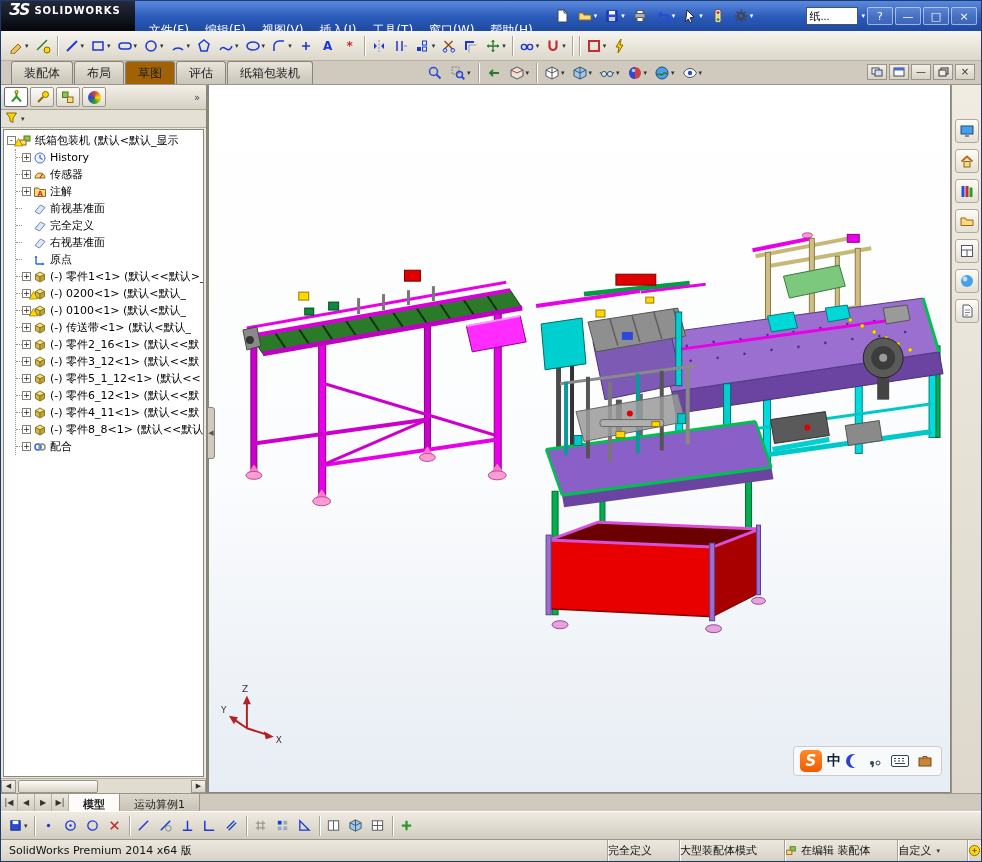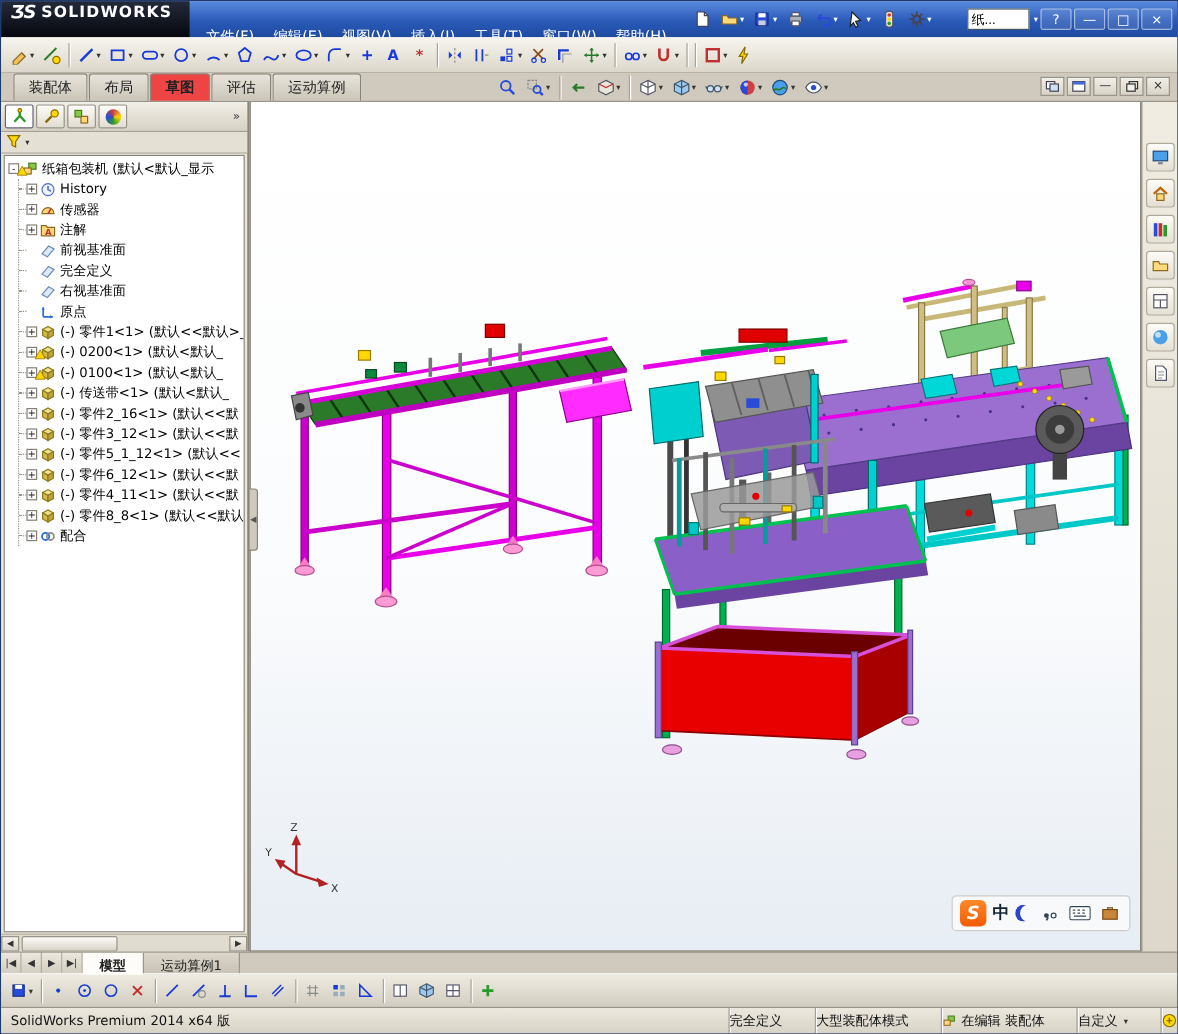--- a/index.html
+++ b/index.html
@@ -7,21 +7,21 @@
     font-family:"DejaVu Sans","Liberation Sans",sans-serif; font-size:12px; }
   .window { width:982px; height:862px; display:flex; flex-direction:column;
     border:1px solid #1e3a6e; background:#d4d0c8; }
 
   
   .titlebar { height:30px; flex:0 0 30px; display:flex; align-items:center;
     background:linear-gradient(#5a8ade,#2a5ab8 55%,#1e4aa0); color:#fff; }
   .logo { height:30px; display:flex; align-items:center; gap:5px; padding:0 14px 12px 8px;
     background:linear-gradient(#232a3a,#05070c); font-weight:bold; }
   .logomark { color:#fff; font-style:italic; font-size:15px; letter-spacing:-1px; }
-  .logotext { font-size:13px; letter-spacing:1px; }
+  .logotext { font-size:10px; letter-spacing:1px; }
   .menubar { display:flex; height:100%; align-items:center; margin-left:6px; }
   .menu-item { padding:4px 8px; line-height:30px; cursor:default;margin-top:28px; }
   .qat { display:flex; align-items:center; margin-left:10px; gap:1px; }
   .tbtn { height:22px; min-width:22px; padding:0 2px; display:inline-flex; align-items:center;
     justify-content:center; border:1px solid transparent; border-radius:2px; }
   .chev { font-size:7px; color:#fff; margin-left:1px; }
   .dark .chev, .toolbar .chev, .headsup .chev, .bottombar .chev, .statusbar .chev, .filter-row .chev { color:#333; }
   .search { width:52px; height:18px; border:1px solid #456; font-size:11px; padding:0 2px;
     background:#fff; color:#000; }
   .win-controls { margin-left:auto; display:flex; align-items:center; gap:2px; padding-right:4px; }
@@ -34,21 +34,21 @@
     background:linear-gradient(#f7f5ef,#dcd7ca); border-bottom:1px solid #b8b2a4; }
   .sep { width:1px; height:20px; background:#aaa396; box-shadow:1px 0 0 #fff; margin:0 3px; flex:0 0 1px;}
   .glyph { font-weight:bold; color:#1a3ad8; font-size:12px; }
 
   
   .tabsrow { height:24px; flex:0 0 24px; display:flex; align-items:flex-end;
     background:#cfcabd; border-bottom:1px solid #9a958a; padding-left:10px; }
   .ctab { padding:3px 12px 2px; margin-right:1px; font-size:12px; color:#222;
     border:1px solid #8a857a; border-bottom:none; border-radius:3px 3px 0 0;
     background:linear-gradient(#e8e4da,#cac5b8); }
-  .ctab.active { background:#ef4444; font-weight:bold; }
+  .ctab.active { background:#a16207; font-weight:normal; }
   .headsup { display:flex; align-items:center; margin-left:110px; align-self:center; gap:1px; }
   .doc-controls { margin-left:auto; display:flex; align-items:center; gap:2px; padding:0 6px 2px 0; align-self:center;}
   .docbtn { width:20px; height:16px; display:flex; align-items:center; justify-content:center;
     border:1px solid #9a958a; background:linear-gradient(#f2efe8,#d8d3c6); font-size:10px; color:#333; }
 
   
   .main { flex:1; display:flex; min-height:0; }
 
   
   .panel { width:207px; flex:0 0 207px; display:flex; flex-direction:column;
@@ -360,21 +360,21 @@
           <path d="M9 1L4 9h3l-1 6 5-8H8z" fill="#ffd800" stroke="#8a6a00"></path>
         </svg>
       </span>
   </div>
 
   <div class="tabsrow">
     <span class="ctab">装配体</span>
     <span class="ctab">布局</span>
     <span class="ctab active">草图</span>
     <span class="ctab">评估</span>
-    <span class="ctab">运动算例</span>
+    <span class="ctab">纸箱包装机</span>
 
     <div class="headsup">
       <span class="tbtn">
           <svg width="16" height="16" viewBox="0 0 16 16">
             <circle cx="6.5" cy="6.5" r="4" fill="none" stroke="#2a4ad8" stroke-width="1.5"></circle>
             <path d="M9.5 9.5l4 4" stroke="#2a4ad8" stroke-width="2"></path>
           </svg>
         </span>
       <span class="tbtn">
           <svg width="16" height="16" viewBox="0 0 16 16">

